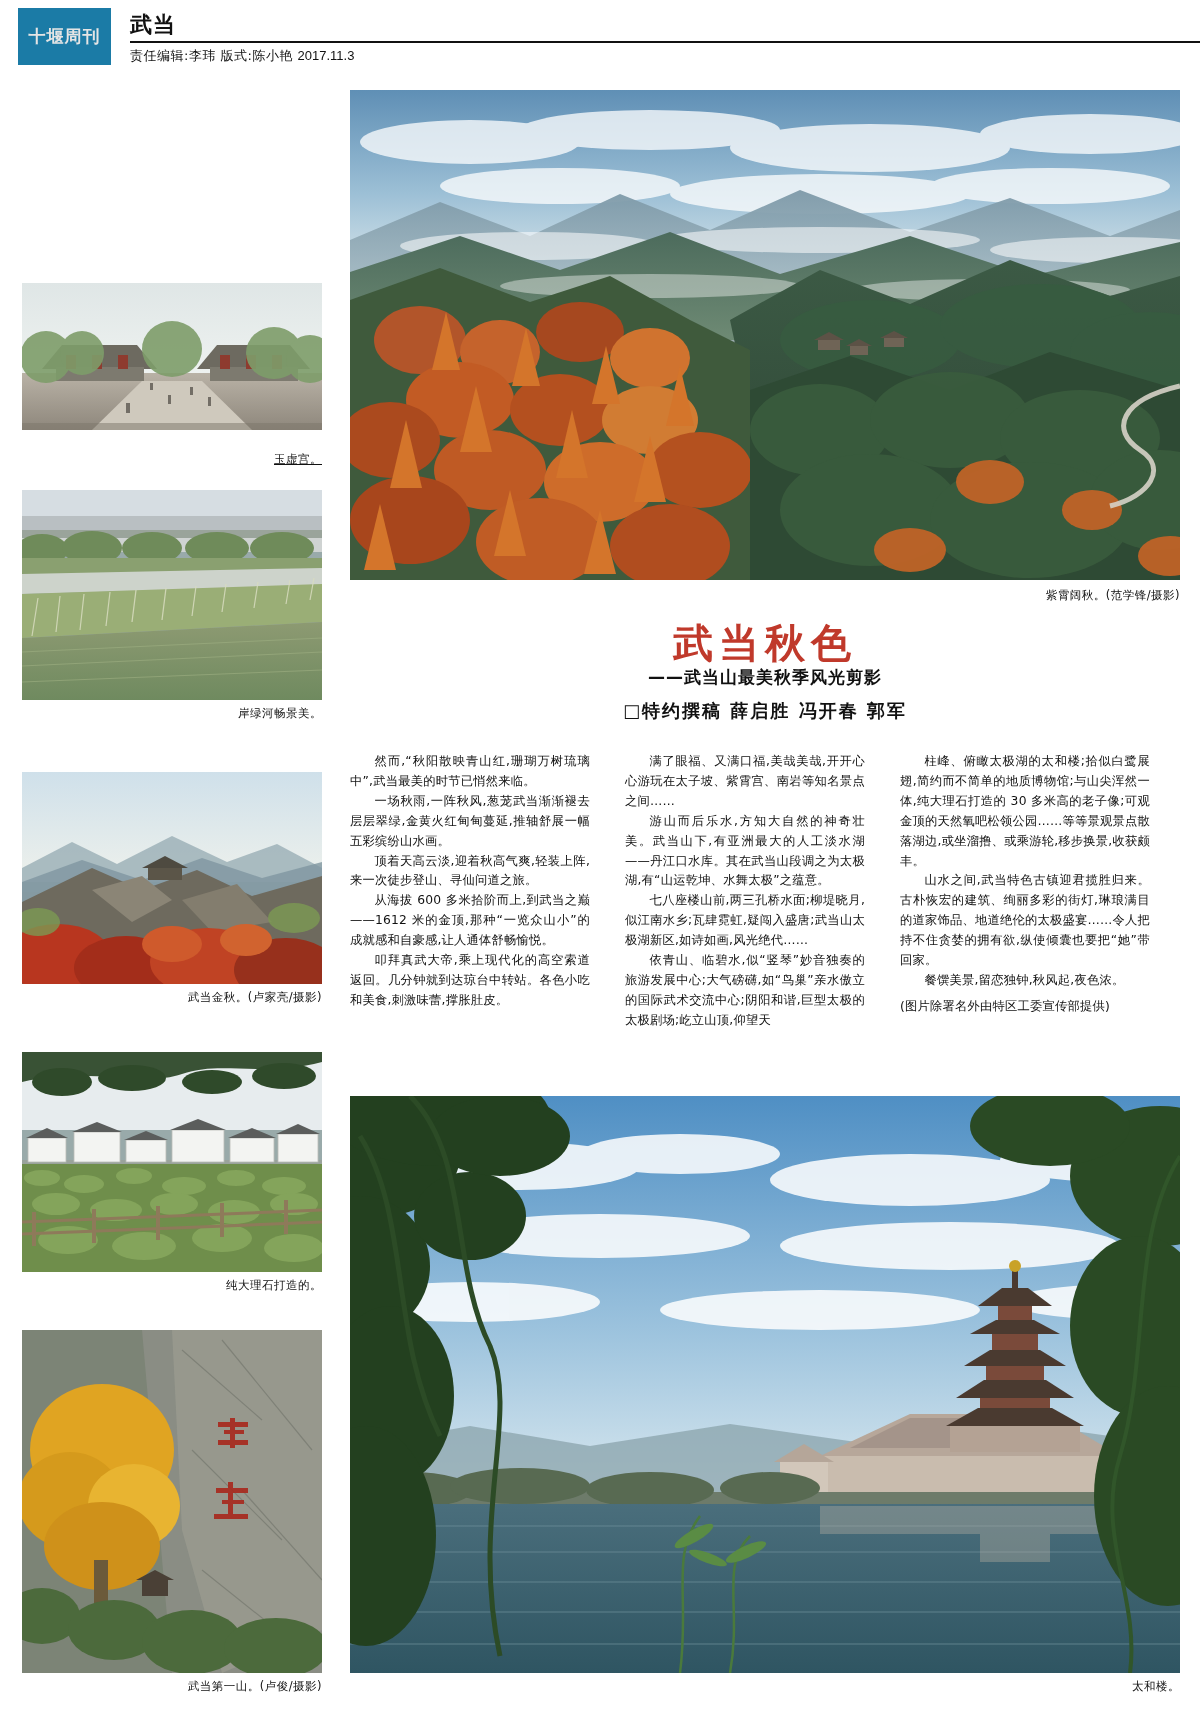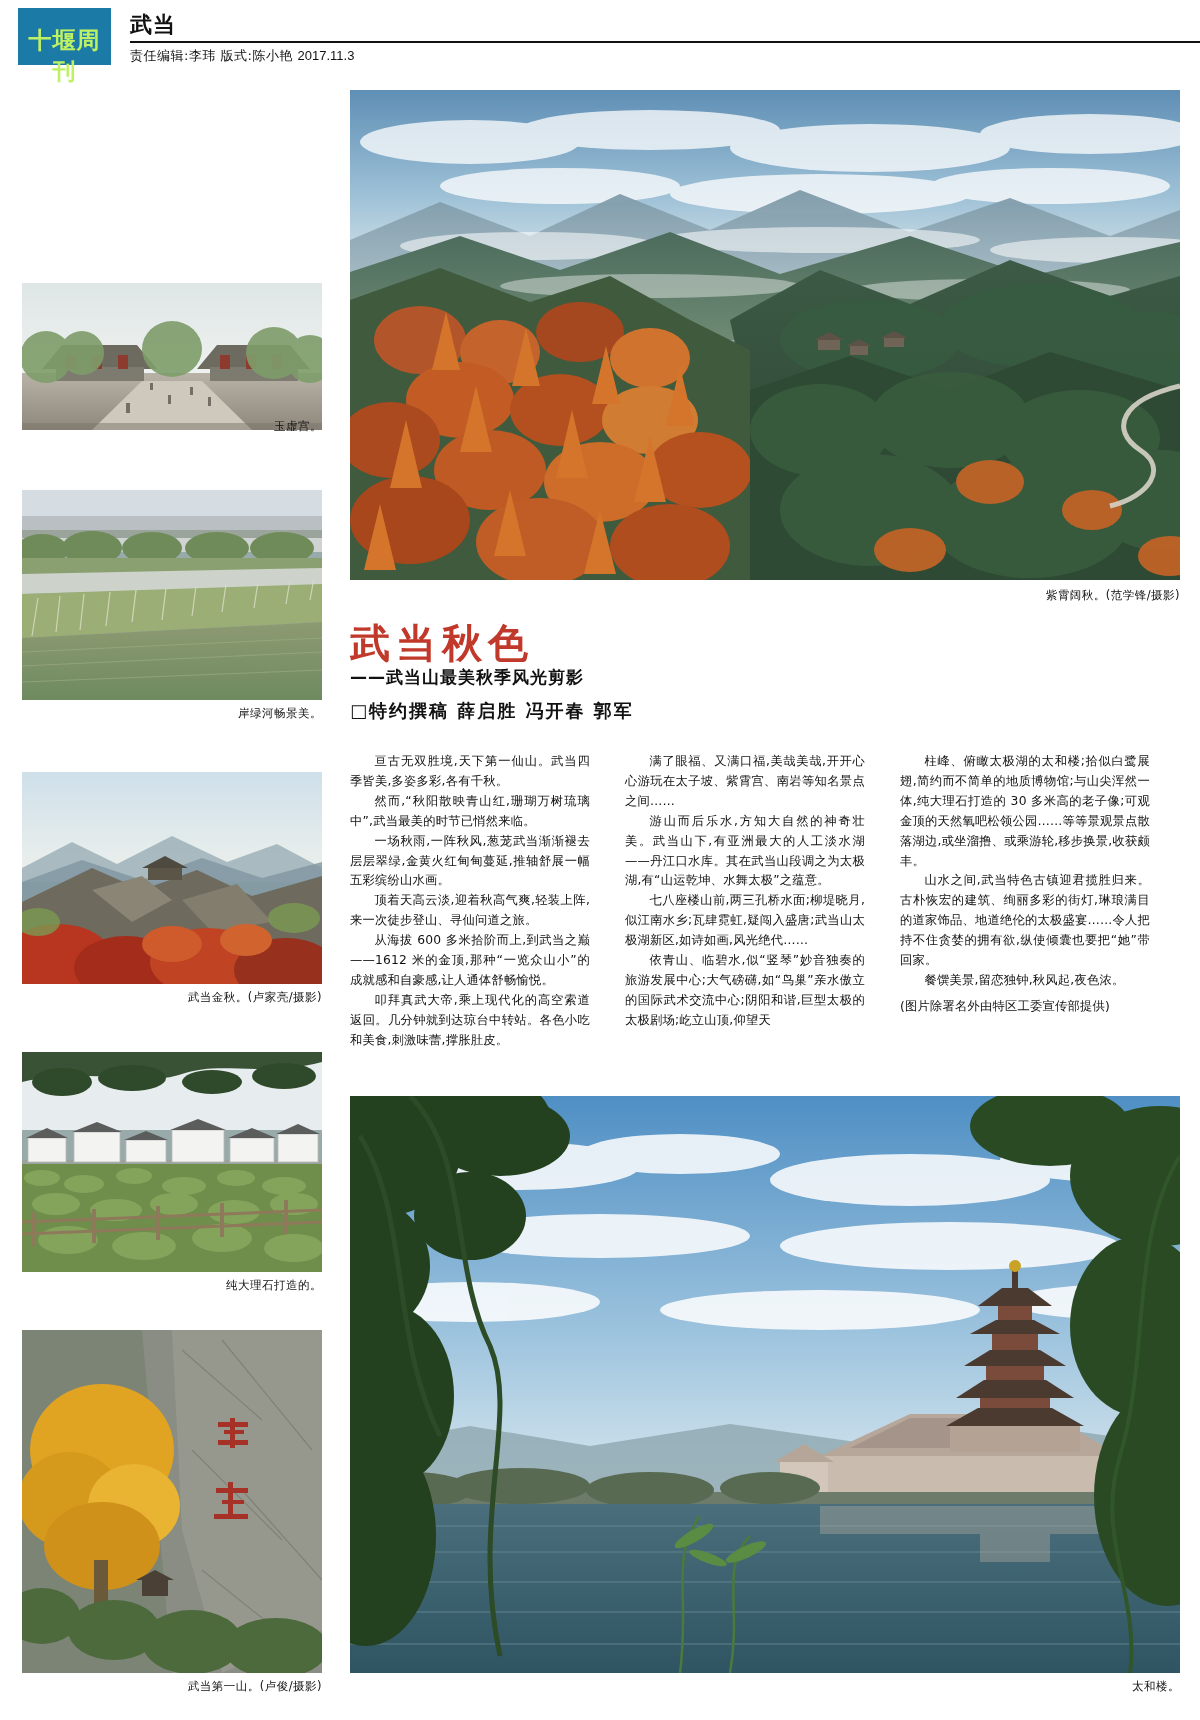--- a/index.html
+++ b/index.html
@@ -33,24 +33,24 @@
     width: 93px; height: 57px;
     background: #1b7ba6;
     color: #fff;
   }
   .logo-text {
     position: absolute;
     left: 0; top: 17px;
     width: 93px;
     text-align: center;
     font-family: "DejaVu Sans", sans-serif;
-    font-size: 23px;
+    font-size: 17px;
     font-weight: bold;
     letter-spacing: 1px;
-    color: #bef264;
+    color: #e5e5e5;
   }
   .masthead-title {
     position: absolute;
     left: 112px; top: 2px;
     font-family: "DejaVu Sans", sans-serif;
     font-size: 22px;
     font-weight: bold;
     color: #111;
     letter-spacing: 1px;
   }
@@ -84,21 +84,21 @@
     font-family: "DejaVu Sans", sans-serif;
     font-size: 11.5px;
     color: #111;
     text-align: right;
     letter-spacing: 0.5px;
     white-space: nowrap;
   }
 
   
   #photo-yuxugong { left: 22px; top: 283px; width: 300px; height: 147px; }
-  #cap-yuxugong { left: 22px; top: 419px; width: 300px; }
+  #cap-yuxugong { left: 22px; top: 452px; width: 300px; text-decoration: underline; }
 
   #photo-riverbank { left: 22px; top: 490px; width: 300px; height: 210px; }
   #cap-riverbank { left: 22px; top: 706px; width: 300px; }
 
   #photo-goldenautumn { left: 22px; top: 772px; width: 300px; height: 212px; }
   #cap-goldenautumn { left: 22px; top: 990px; width: 300px; }
 
   #photo-lotus { left: 22px; top: 1052px; width: 300px; height: 220px; }
   #cap-lotus { left: 22px; top: 1278px; width: 300px; }
 
@@ -111,20 +111,21 @@
 
   
   #photo-taihe { left: 350px; top: 1096px; width: 830px; height: 577px; }
   #cap-taihe { left: 760px; top: 1679px; width: 420px; }
 
   
   .headline-block {
     position: absolute;
     left: 350px; top: 620px;
     width: 830px;
+    text-align: center;
   }
   .headline {
     font-family: "DejaVu Serif", serif;
     font-size: 40px;
     font-weight: bold;
     color: #c0392b;
     letter-spacing: 6px;
     line-height: 1.15;
   }
   .subhead {
@@ -563,21 +564,20 @@
   <div class="caption" id="cap-hero">紫霄阔秋。(范学锋/摄影)</div>
 
   <div class="headline-block">
     <div class="headline">武当秋色</div>
     <div class="subhead">——武当山最美秋季风光剪影</div>
     <div class="byline">□特约撰稿  薛启胜  冯开春  郭军</div>
   </div>
 
   <div class="columns">
     <div class="col" id="col-1">
-      <p>亘古无双胜境,天下第一仙山。武当四季皆美,多姿多彩,各有千秋。</p>
       <p>然而,“秋阳散映青山红,珊瑚万树琉璃中”,武当最美的时节已悄然来临。</p>
       <p>一场秋雨,一阵秋风,葱茏武当渐渐褪去层层翠绿,金黄火红甸甸蔓延,推轴舒展一幅五彩缤纷山水画。</p>
       <p>顶着天高云淡,迎着秋高气爽,轻装上阵,来一次徒步登山、寻仙问道之旅。</p>
       <p>从海拔 600 多米拾阶而上,到武当之巅——1612 米的金顶,那种“一览众山小”的成就感和自豪感,让人通体舒畅愉悦。</p>
       <p>叩拜真武大帝,乘上现代化的高空索道返回。几分钟就到达琼台中转站。各色小吃和美食,刺激味蕾,撑胀肚皮。</p>
     </div>
     <div class="col" id="col-2">
       <p>满了眼福、又满口福,美哉美哉,开开心心游玩在太子坡、紫霄宫、南岩等知名景点之间……</p>
       <p>游山而后乐水,方知大自然的神奇壮美。武当山下,有亚洲最大的人工淡水湖——丹江口水库。其在武当山段调之为太极湖,有“山运乾坤、水舞太极”之蕴意。</p>
       <p>七八座楼山前,两三孔桥水面;柳堤晓月,似江南水乡;瓦肆霓虹,疑闯入盛唐;武当山太极湖新区,如诗如画,风光绝代……</p>

